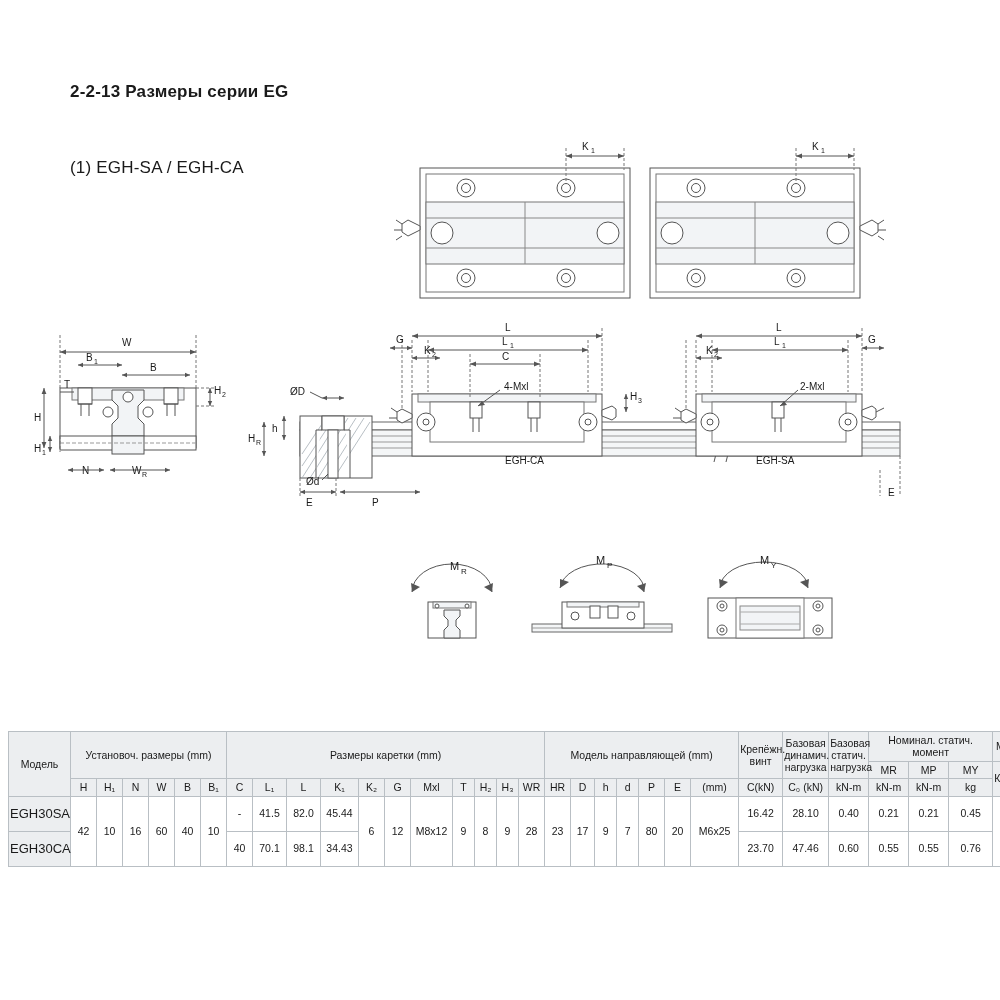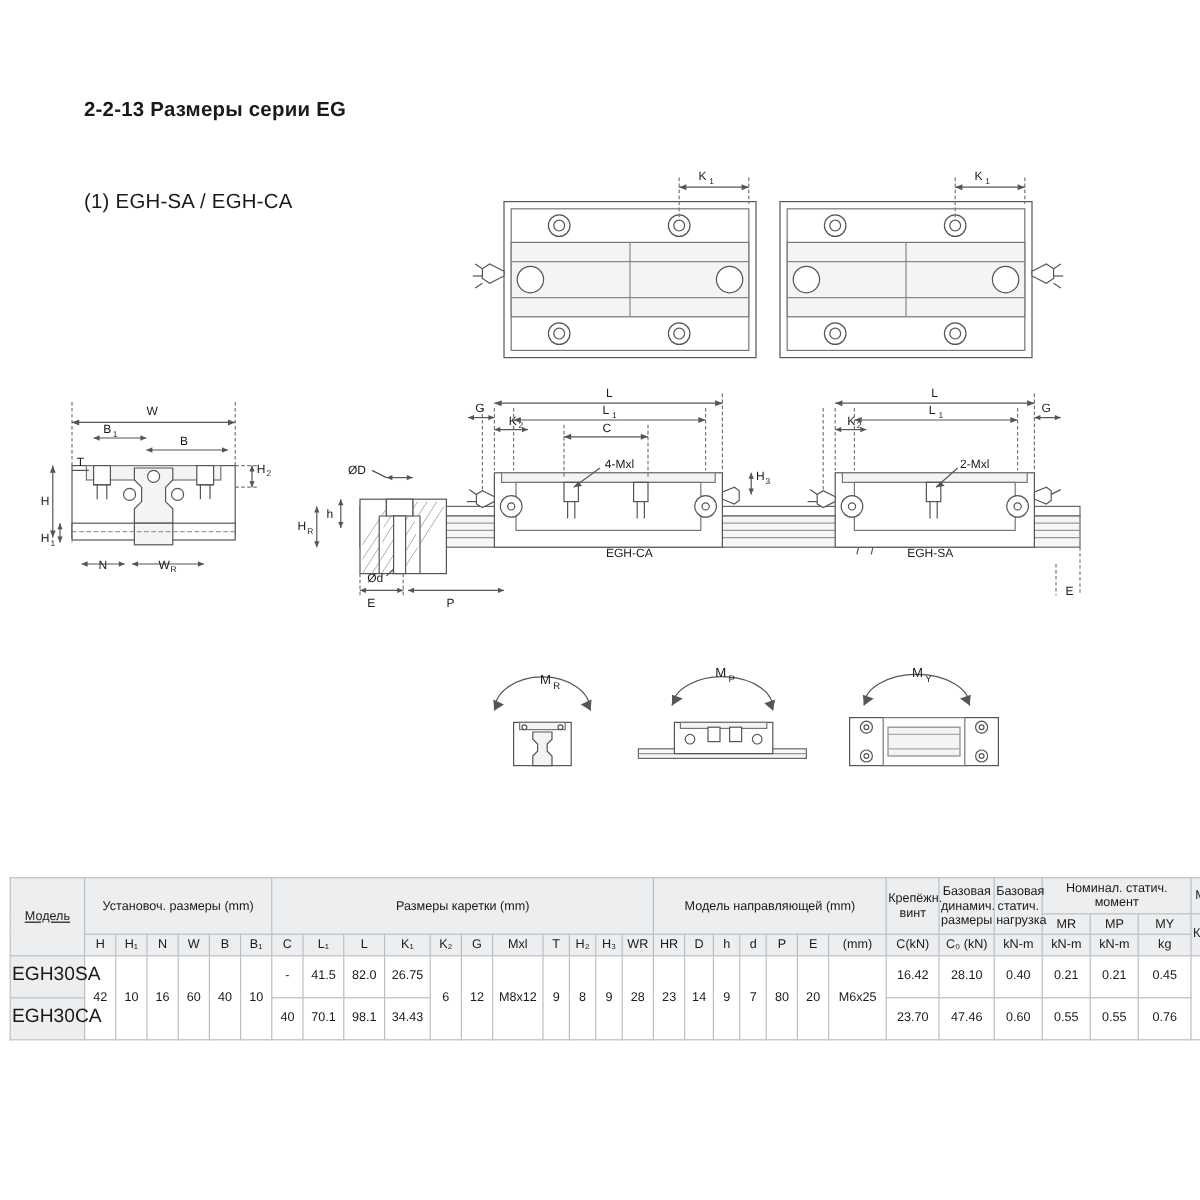--- a/index.html
+++ b/index.html
@@ -77,27 +77,26 @@
     font-size: 10.5px;
   }
   table.specs tbody td {
     background: #ffffff;
     height: 30px;
   }
   td.model-head {
     text-align: left;
     padding-left: 6px;
     font-size: 11px;
-    text-decoration: underline;
   }
   td.model-cell {
     text-align: left;
     padding-left: 6px;
     background: #eceef0 !important;
-    font-size: 16px;
+    font-size: 13px;
   }
   .hdr-sm { font-size: 10px; }
 </style>
 </head>
 <body>
 
 <div class="page">
 
   <div class="heading-main">2-2-13 Размеры серии EG</div>
   <div class="heading-sub">(1) EGH-SA / EGH-CA</div>
@@ -540,21 +539,21 @@
         <col style="width:44px">
           <col style="width:38px">
       </colgroup>
       <thead>
         <tr>
           <td rowspan="3" class="model-head">Модель</td>
           <td colspan="6" rowspan="2">Установоч. размеры (mm)</td>
           <td colspan="11" rowspan="2">Размеры каретки (mm)</td>
           <td colspan="7" rowspan="2">Модель направляющей (mm)</td>
           <td rowspan="2" class="hdr-sm">Крепёжн. винт</td>
-          <td rowspan="2" class="hdr-sm">Базовая динамич. размеры</td>
+          <td rowspan="2" class="hdr-sm">Базовая динамич. нагрузка</td>
           <td rowspan="2" class="hdr-sm">Базовая статич. нагрузка</td>
           <td colspan="3">Номинал. статич. момент</td>
           <td colspan="2">Масса</td>
         </tr>
         <tr>
           <td>MR</td>
           <td>MP</td>
           <td>MY</td>
           <td rowspan="2">Каретка</td>
           <td rowspan="2">Рельс</td>
@@ -598,30 +597,30 @@
           <td class="model-cell">EGH30SA</td>
           <td rowspan="2">42</td>
           <td rowspan="2">10</td>
           <td rowspan="2">16</td>
           <td rowspan="2">60</td>
           <td rowspan="2">40</td>
           <td rowspan="2">10</td>
           <td>-</td>
           <td>41.5</td>
           <td>82.0</td>
-          <td>26.75</td>
+          <td>45.44</td>
           <td rowspan="2">6</td>
           <td rowspan="2">12</td>
           <td rowspan="2">M8x12</td>
           <td rowspan="2">9</td>
           <td rowspan="2">8</td>
           <td rowspan="2">9</td>
           <td rowspan="2">28</td>
           <td rowspan="2">23</td>
-          <td rowspan="2">14</td>
+          <td rowspan="2">17</td>
           <td rowspan="2">9</td>
           <td rowspan="2">7</td>
           <td rowspan="2">80</td>
           <td rowspan="2">20</td>
           <td rowspan="2">M6x25</td>
           <td>16.42</td>
           <td>28.10</td>
           <td>0.40</td>
           <td>0.21</td>
           <td>0.21</td>

